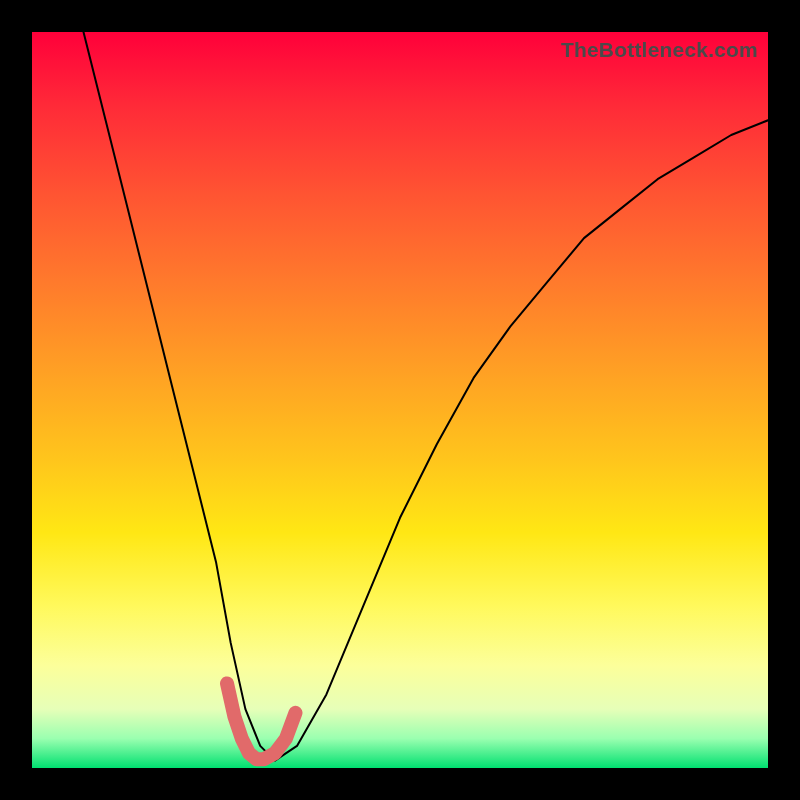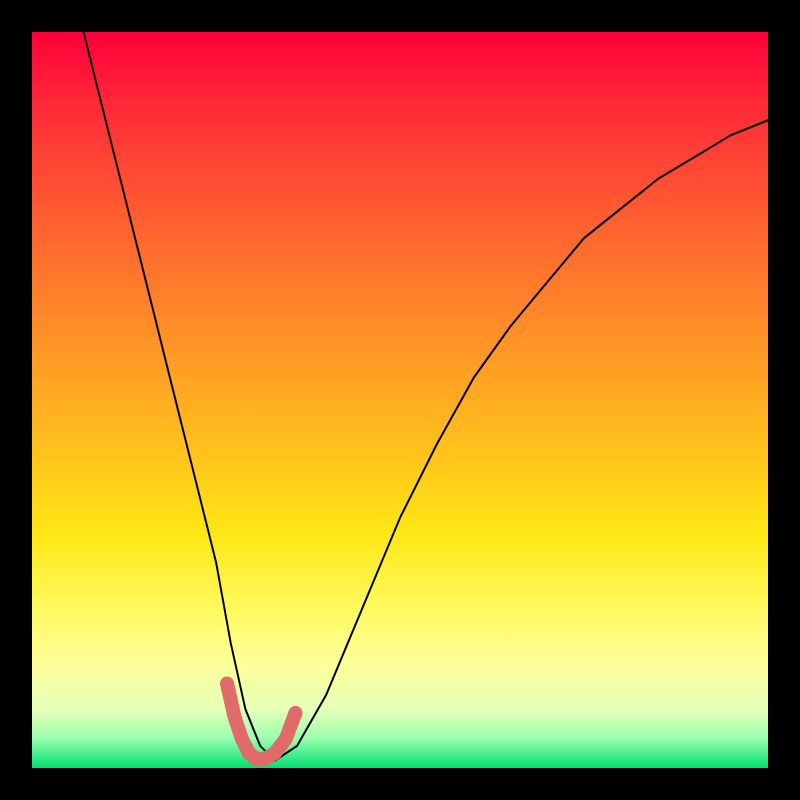--- a/index.html
+++ b/index.html
@@ -64,19 +64,20 @@
     pointer-events: none;
   }
 </style>
 </head>
 <body>
 
 <div class="frame">
   <div class="plot">
     <div class="gradient"></div>
 
+    <div class="watermark">TheBottleneck.com</div>
 
     <svg class="curve" viewBox="0 0 736 736" preserveAspectRatio="none">
       <path fill="none" stroke="#000" stroke-width="2" stroke-linecap="round" stroke-linejoin="round" d="M51.5 0.0 L73.6 88.3 L95.7 176.6 L117.8 265.0 L139.8 353.3 L161.9 441.6 L184.0 529.9 L198.7 610.9 L213.4 677.1 L228.2 713.9 L242.9 728.6 L265.0 713.9 L294.4 662.4 L331.2 574.1 L368.0 485.8 L404.8 412.2 L441.6 345.9 L478.4 294.4 L515.2 250.2 L552.0 206.1 L588.8 176.6 L625.6 147.2 L662.4 125.1 L699.2 103.0 L736.0 88.3"></path>
       <path fill="none" stroke="#e16a6a" stroke-width="14" stroke-linecap="round" stroke-linejoin="round" d="M195.0 651.4 L202.4 684.5 L209.8 706.6 L217.1 721.3 L224.5 727.2 L231.8 727.2 L242.9 721.3 L253.9 706.6 L263.5 680.8"></path>
     </svg>
   </div>
 </div>
 
 </body></html>

